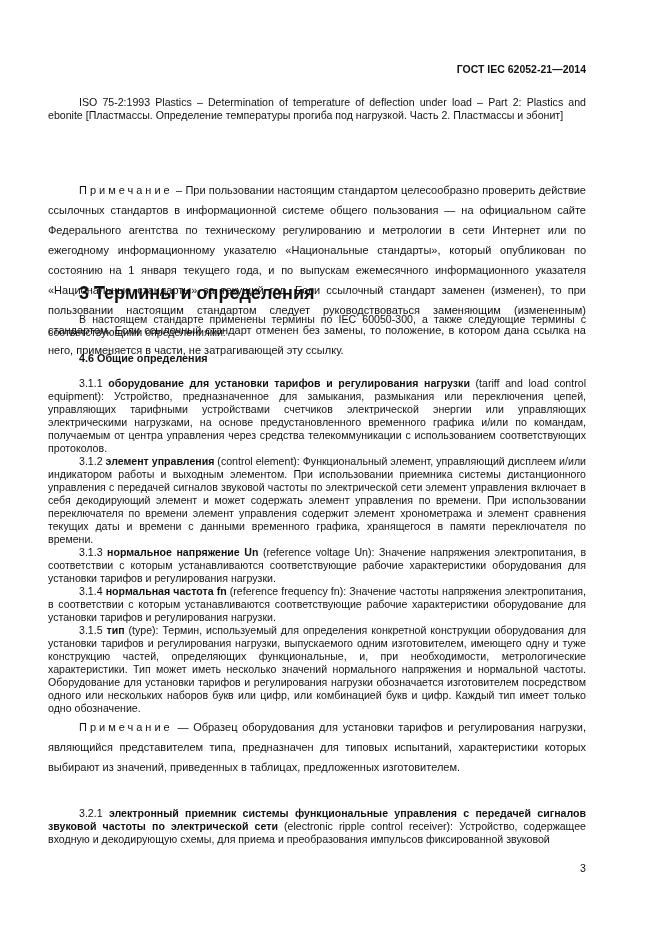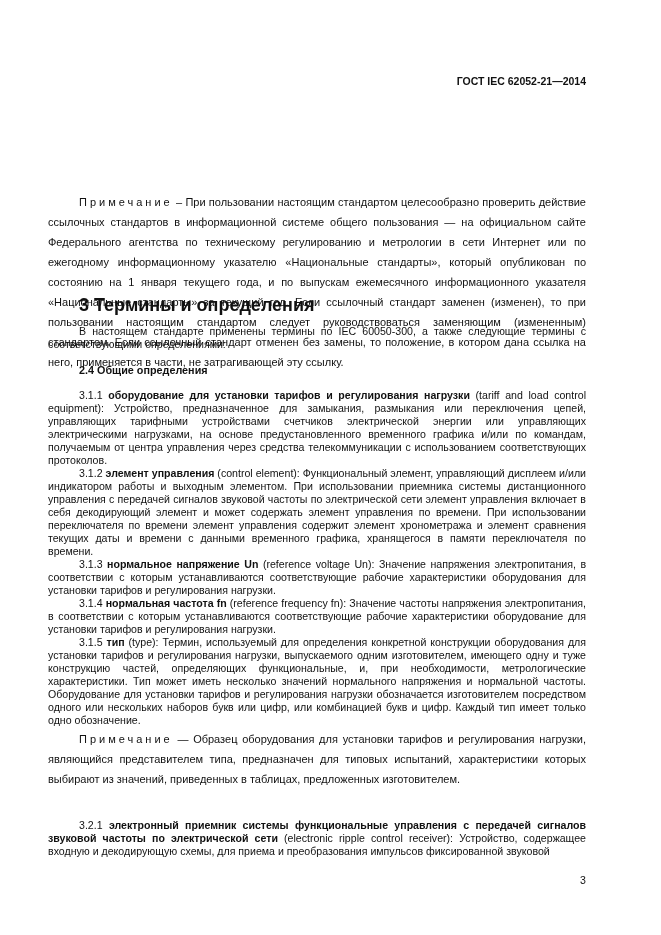--- a/index.html
+++ b/index.html
@@ -1,49 +1,50 @@
 <!DOCTYPE html>
 <html><head>
 <meta charset="utf-8">
 <style>
   html, body { margin: 0; padding: 0; background: #ffffff; }
   body { width: 661px; height: 935px; position: relative; overflow: hidden;
          font-family: "Liberation Sans", sans-serif; color: #111; }
-  .page { position: absolute; left: 0; top: 12px; width: 661px; height: 841px; }
+  .page { position: absolute; left: 0; top: 0; width: 661px; height: 841px; }
   .doc-header { position: absolute; right: 75px; top: 63px; font-size: 10.5px; font-weight: bold; }
   .body-text { position: absolute; left: 48px; width: 538px; font-size: 10.6px; line-height: 13px; }
   .p { margin: 0; text-align: justify; text-indent: 31px; }
   .note { font-size: 11px; line-height: 20px; }
   .spaced { letter-spacing: 3px; }
   .h2 { position: absolute; left: 79px; font-size: 18px; font-weight: bold; }
   .h3 { position: absolute; left: 79px; width: 507px; font-size: 10.8px; font-weight: bold; line-height: 14px; text-align: justify; }
   b { font-weight: bold; }
   .page-num { position: absolute; right: 75px; top: 862px; font-size: 10.6px; }
 </style>
 </head>
 <body>
 
 <div class="page">
 
   <div class="doc-header">ГОСТ IEC 62052-21—2014</div>
 
   <div class="body-text" style="top:96px;">
+    <p class="p">ISO 75-2:1993 Plastics – Determination of temperature of deflection under load – Part 2: Plastics and ebonite [Пластмассы. Определение температуры прогиба под нагрузкой. Часть 2. Пластмассы и эбонит]</p>
   </div>
 
   <div class="body-text note" style="top:180px;">
     <p class="p"><span class="spaced">Примечание</span><span> – При пользовании настоящим стандартом целесообразно проверить действие ссылочных стандартов в информационной системе общего пользования — на официальном сайте Федерального агентства по техническому регулированию и метрологии в сети Интернет или по ежегодному информационному указателю «Национальные стандарты», который опубликован по состоянию на 1 января текущего года, и по выпускам ежемесячного информационного указателя «Национальные стандарты» за текущий год. Если ссылочный стандарт заменен (изменен), то при пользовании настоящим стандартом следует руководствоваться заменяющим (измененным) стандартом. Если ссылочный стандарт отменен без замены, то положение, в котором дана ссылка на него, применяется в части, не затрагивающей эту ссылку.</span></p>
   </div>
 
   <div class="h2" style="top:283px;">3 Термины и определения</div>
 
   <div class="body-text" style="top:313px;">
     <p class="p">В  настоящем стандарте применены  термины по IEC 60050-300, а  также  следующие термины с соответствующими  определениями:</p>
   </div>
 
-  <div class="h3" style="top:351px;">2.4 Общие определения</div>
+  <div class="h3" style="top:351px;">4.6 Общие определения</div>
 
   <div class="body-text" style="top:377px;">
     <p class="p"><span>3.1.1 </span><b>оборудование для установки тарифов и регулирования нагрузки</b><span> (tariff and load control equipment): Устройство, предназначенное для замыкания, размыкания или переключения цепей, управляющих тарифными устройствами счетчиков электрической энергии или управляющих электрическими нагрузками, на основе предустановленного временного графика и/или по командам, получаемым от центра управления через средства телекоммуникации с использованием соответствующих протоколов.</span></p>
     <p class="p"><span>3.1.2 </span><b>элемент управления</b><span> (control element): Функциональный элемент, управляющий дисплеем и/или индикатором работы и выходным элементом. При использовании приемника системы дистанционного управления с передачей сигналов звуковой частоты по электрической сети элемент управления включает в себя декодирующий элемент и может содержать элемент управления по времени. При использовании переключателя по времени элемент управления содержит элемент хронометража и элемент сравнения текущих даты и времени с данными временного графика, хранящегося в памяти переключателя по времени.</span></p>
     <p class="p"><span>3.1.3 </span><b>нормальное напряжение Un</b><span> (reference voltage Un): Значение напряжения электропитания, в соответствии с которым устанавливаются соответствующие рабочие характеристики оборудования для установки тарифов и регулирования нагрузки.</span></p>
     <p class="p"><span>3.1.4 </span><b>нормальная частота fn</b><span> (reference frequency fn): Значение частоты напряжения электропитания, в соответствии с которым устанавливаются соответствующие рабочие характеристики оборудование для установки тарифов и регулирования нагрузки.</span></p>
     <p class="p"><span>3.1.5 </span><b>тип</b><span> (type): Термин, используемый для определения конкретной конструкции оборудования для установки тарифов и регулирования нагрузки, выпускаемого одним изготовителем, имеющего одну и туже конструкцию частей, определяющих функциональные, и, при необходимости, метрологические характеристики. Тип может иметь несколько значений нормального напряжения и нормальной частоты. Оборудование для установки тарифов и регулирования нагрузки обозначается изготовителем посредством одного или нескольких наборов букв или цифр, или комбинацией букв и цифр. Каждый тип имеет только одно обозначение.</span></p>
   </div>
 
   <div class="body-text note" style="top:717px;">

